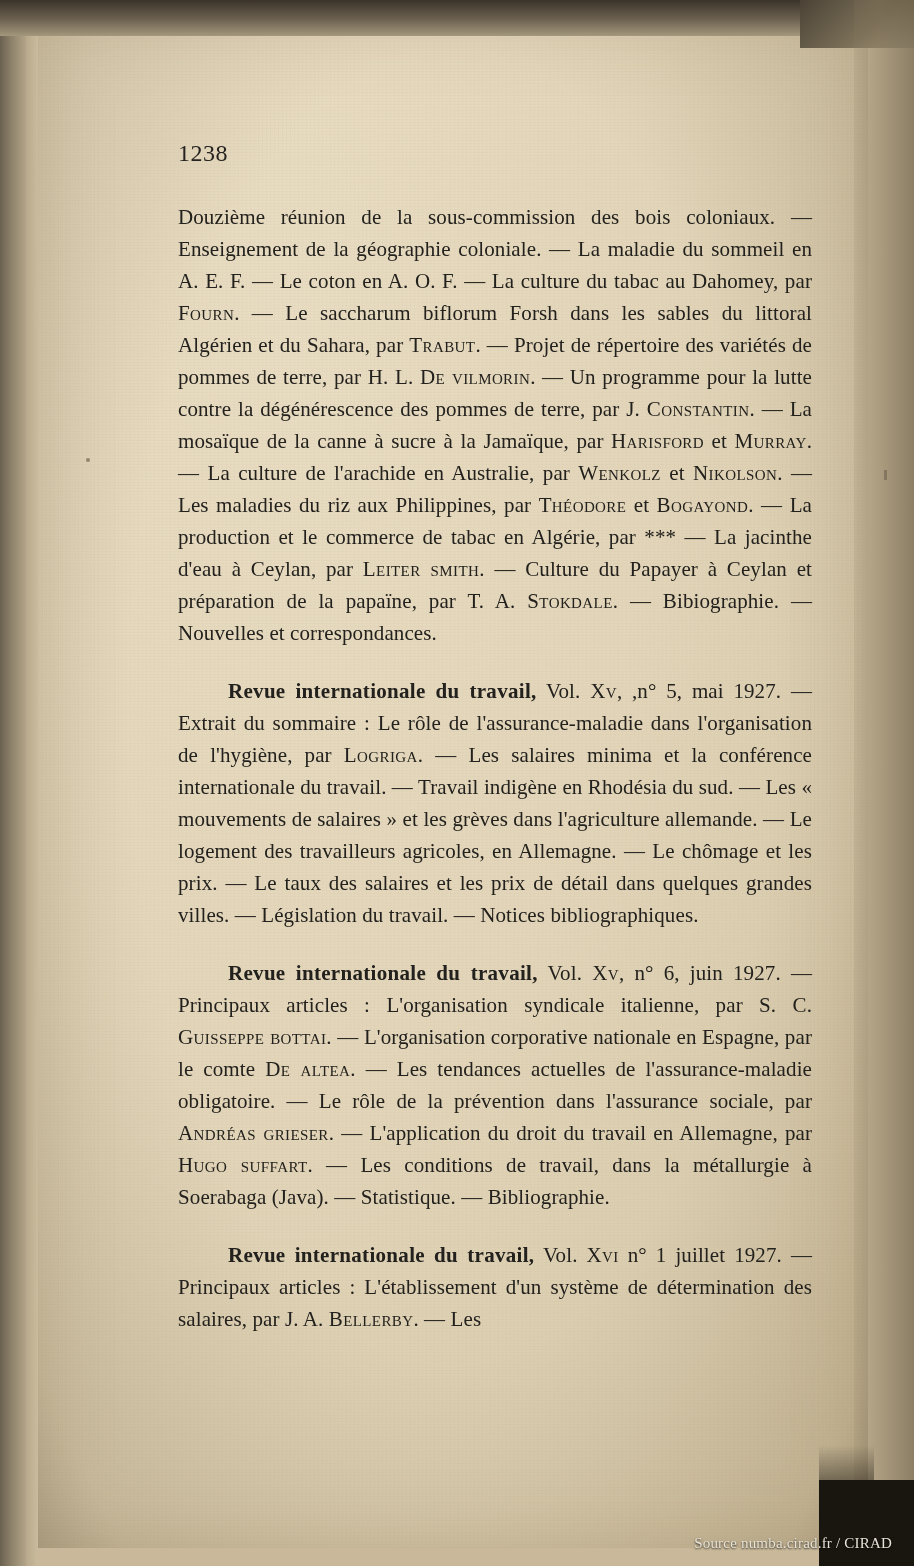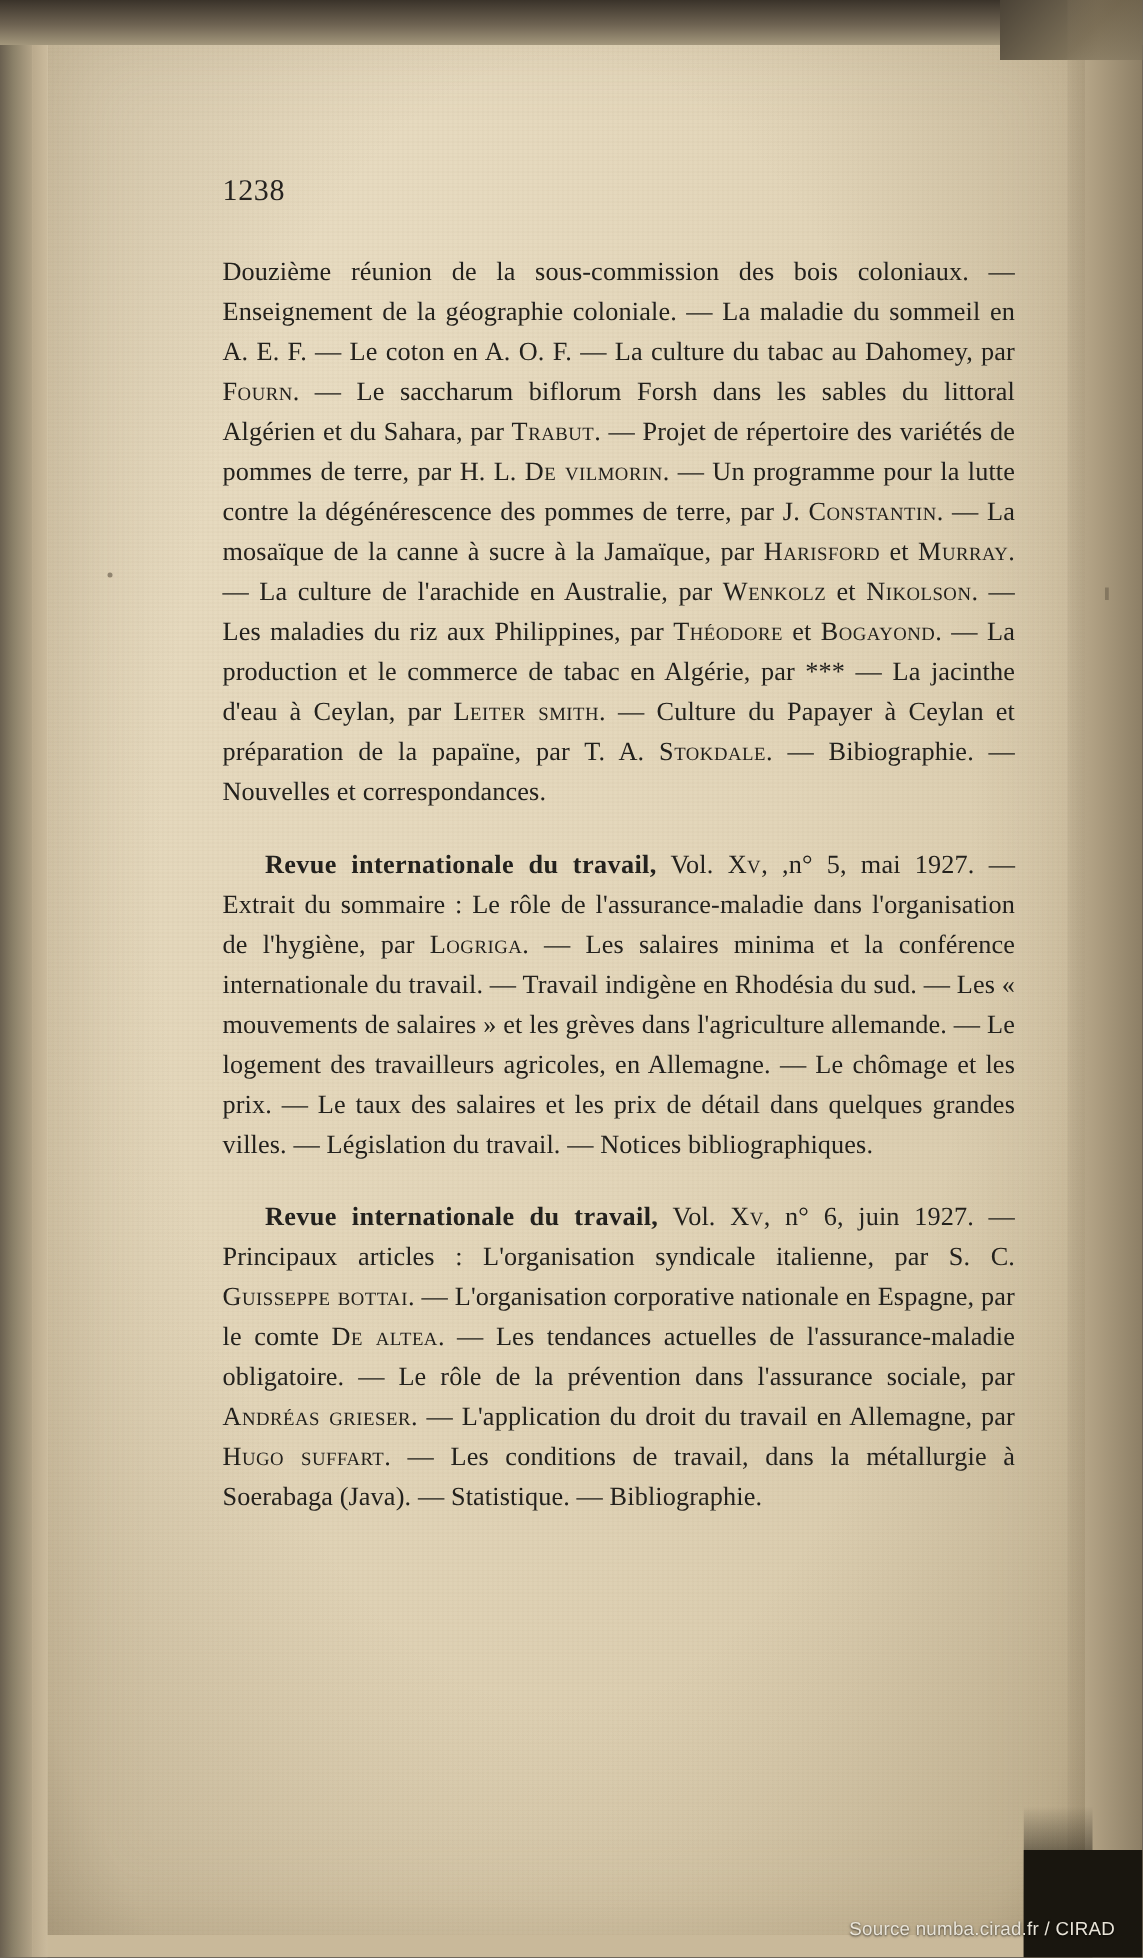--- a/index.html
+++ b/index.html
@@ -128,20 +128,21 @@
   p.indent {
     text-indent: 34px;
   }
   .sc {
     font-variant: small-caps;
     letter-spacing: 0.4px;
   }
   .lead {
     font-weight: bold;
     letter-spacing: 0.3px;
+    margin-left: 16px;
   }
 
   
   .speck {
     position: absolute;
     left: 86px; top: 458px;
     width: 4px; height: 4px;
     background: rgba(70,60,45,0.5);
     border-radius: 50%;
   }
@@ -149,21 +150,21 @@
     position: absolute;
     left: 884px; top: 470px;
     width: 3px; height: 10px;
     background: rgba(70,60,45,0.35);
   }
 
   .source-credit {
     position: absolute;
     right: 22px;
     bottom: 14px;
-    font-family: Liberation Sans, sans-serif;
+    font-family: Liberation Serif, serif;
     font-size: 15px;
     color: #e9e4d8;
     letter-spacing: 0.2px;
     text-shadow: 0 1px 2px rgba(0,0,0,0.8);
   }
 </style>
 </head>
 <body>
 
 <div id="page">
@@ -193,17 +194,20 @@
     <p class="body">Douzième réunion de la sous-commission des bois coloniaux. — Enseignement de la géographie coloniale. — La maladie du sommeil en A. E. F. — Le coton en A. O. F. — La culture du tabac au Dahomey, par <span class="sc">Fourn</span>. — Le saccharum biflorum Forsh dans les sables du littoral Algérien et du Sahara, par <span class="sc">Trabut</span>. — Projet de répertoire des variétés de pommes de terre, par H. L. <span class="sc">De vilmorin</span>. — Un programme pour la lutte contre la dégénérescence des pommes de terre, par J. <span class="sc">Constantin</span>. — La mosaïque de la canne à sucre à la Jamaïque, par <span class="sc">Harisford</span> et <span class="sc">Murray</span>. — La culture de l'arachide en Australie, par <span class="sc">Wenkolz</span> et <span class="sc">Nikolson</span>. — Les maladies du riz aux Philippines, par <span class="sc">Théodore</span> et <span class="sc">Bogayond</span>. — La production et le commerce de tabac en Algérie, par *** — La jacinthe d'eau à Ceylan, par <span class="sc">Leiter smith</span>. — Culture du Papayer à Ceylan et préparation de la papaïne, par T. A. <span class="sc">Stokdale</span>. — Bibiographie. — Nouvelles et correspondances.</p>
 
     <p class="body indent">
       <span class="lead">Revue internationale du travail,</span><span> Vol. <span class="sc">Xv</span>, ,n° 5, mai 1927. — Extrait du sommaire : Le rôle de l'assurance-maladie dans l'organisation de l'hygiène, par <span class="sc">Logriga</span>. — Les salaires minima et la conférence internationale du travail. — Travail indigène en Rhodésia du sud. — Les « mouvements de salaires » et les grèves dans l'agriculture allemande. — Le logement des travailleurs agricoles, en Allemagne. — Le chômage et les prix. — Le taux des salaires et les prix de détail dans quelques grandes villes. — Législation du travail. — Notices bibliographiques.</span>
     </p>
 
     <p class="body indent">
       <span class="lead">Revue internationale du travail,</span><span> Vol. <span class="sc">Xv</span>, n° 6, juin 1927. — Principaux articles : L'organisation syndicale italienne, par S. C. <span class="sc">Guisseppe bottai</span>. — L'organisation corporative nationale en Espagne, par le comte <span class="sc">De altea</span>. — Les tendances actuelles de l'assurance-maladie obligatoire. — Le rôle de la prévention dans l'assurance sociale, par <span class="sc">Andréas grieser</span>. — L'application du droit du travail en Allemagne, par <span class="sc">Hugo suffart</span>. — Les conditions de travail, dans la métallurgie à Soerabaga (Java). — Statistique. — Bibliographie.</span>
     </p>
 
+    <p class="body indent">
+      <span class="lead">Revue internationale du travail,</span><span> Vol. <span class="sc">Xvi</span> n° 1 juillet 1927. — Principaux articles : L'établissement d'un système de détermination des salaires, par J. A. <span class="sc">Bellerby</span>. — Les</span>
+    </p>
 
   </div>
 
   <div class="source-credit">Source numba.cirad.fr / CIRAD</div>
 </div>
 
 </body></html>

